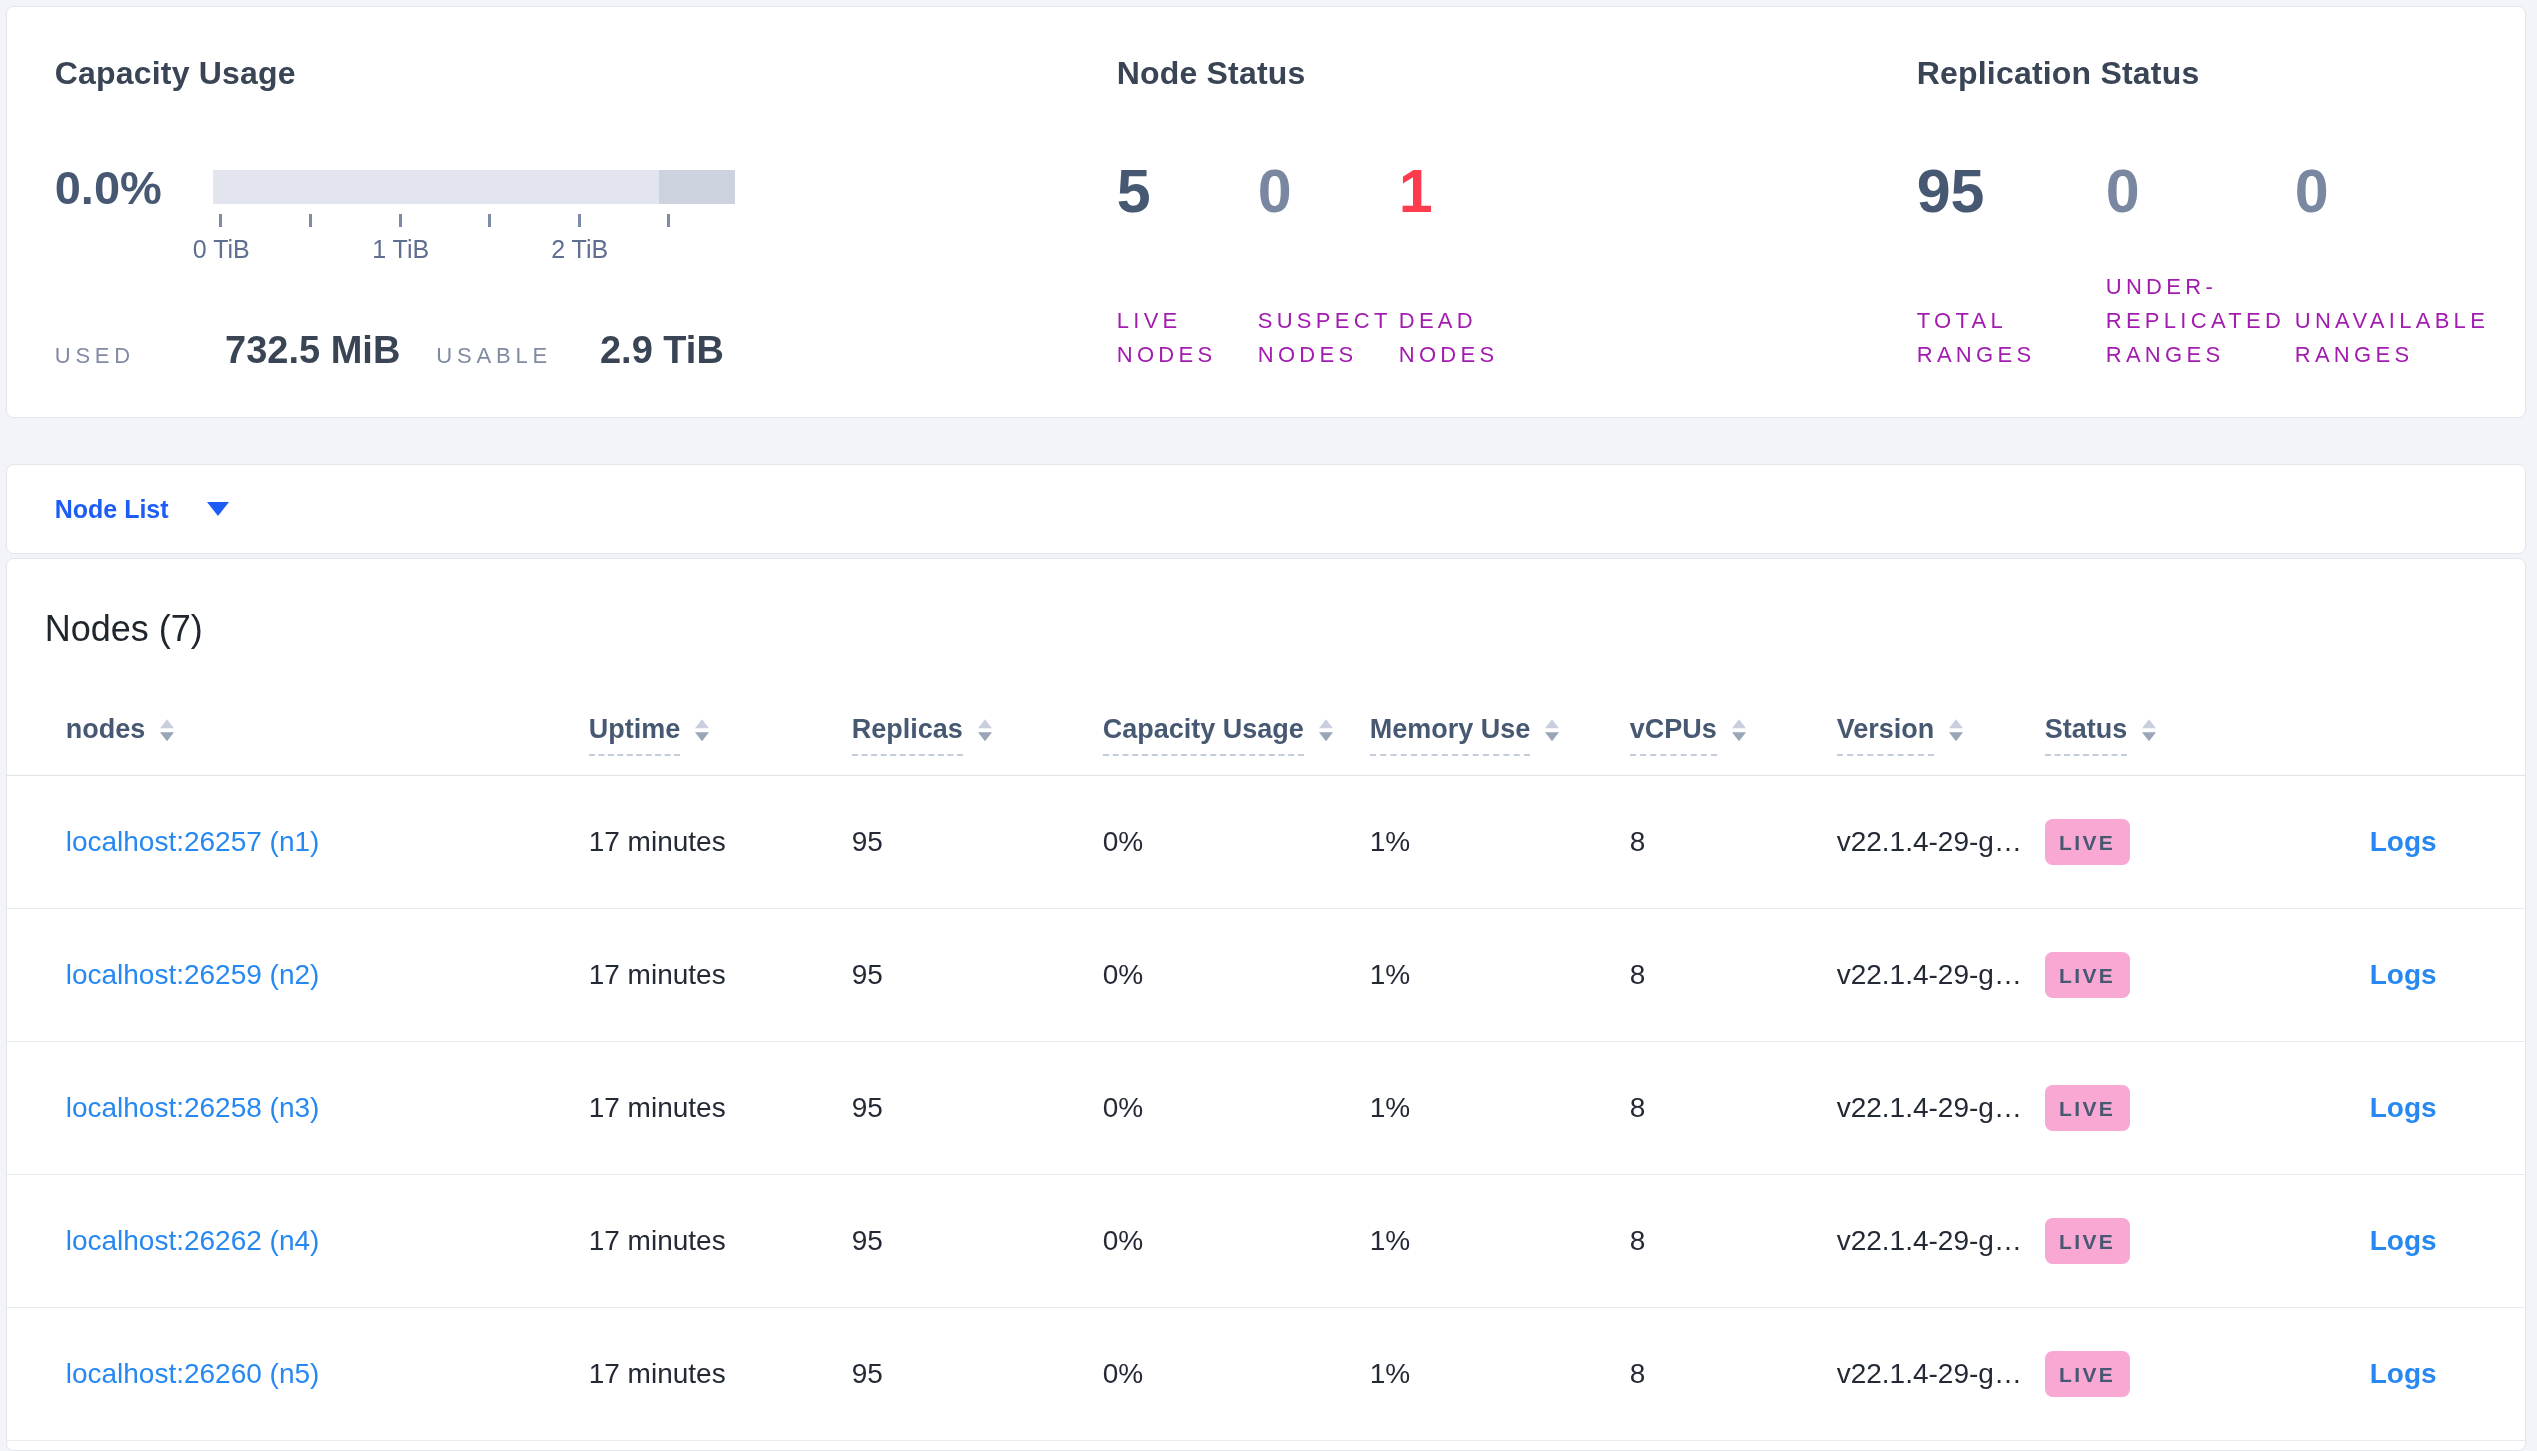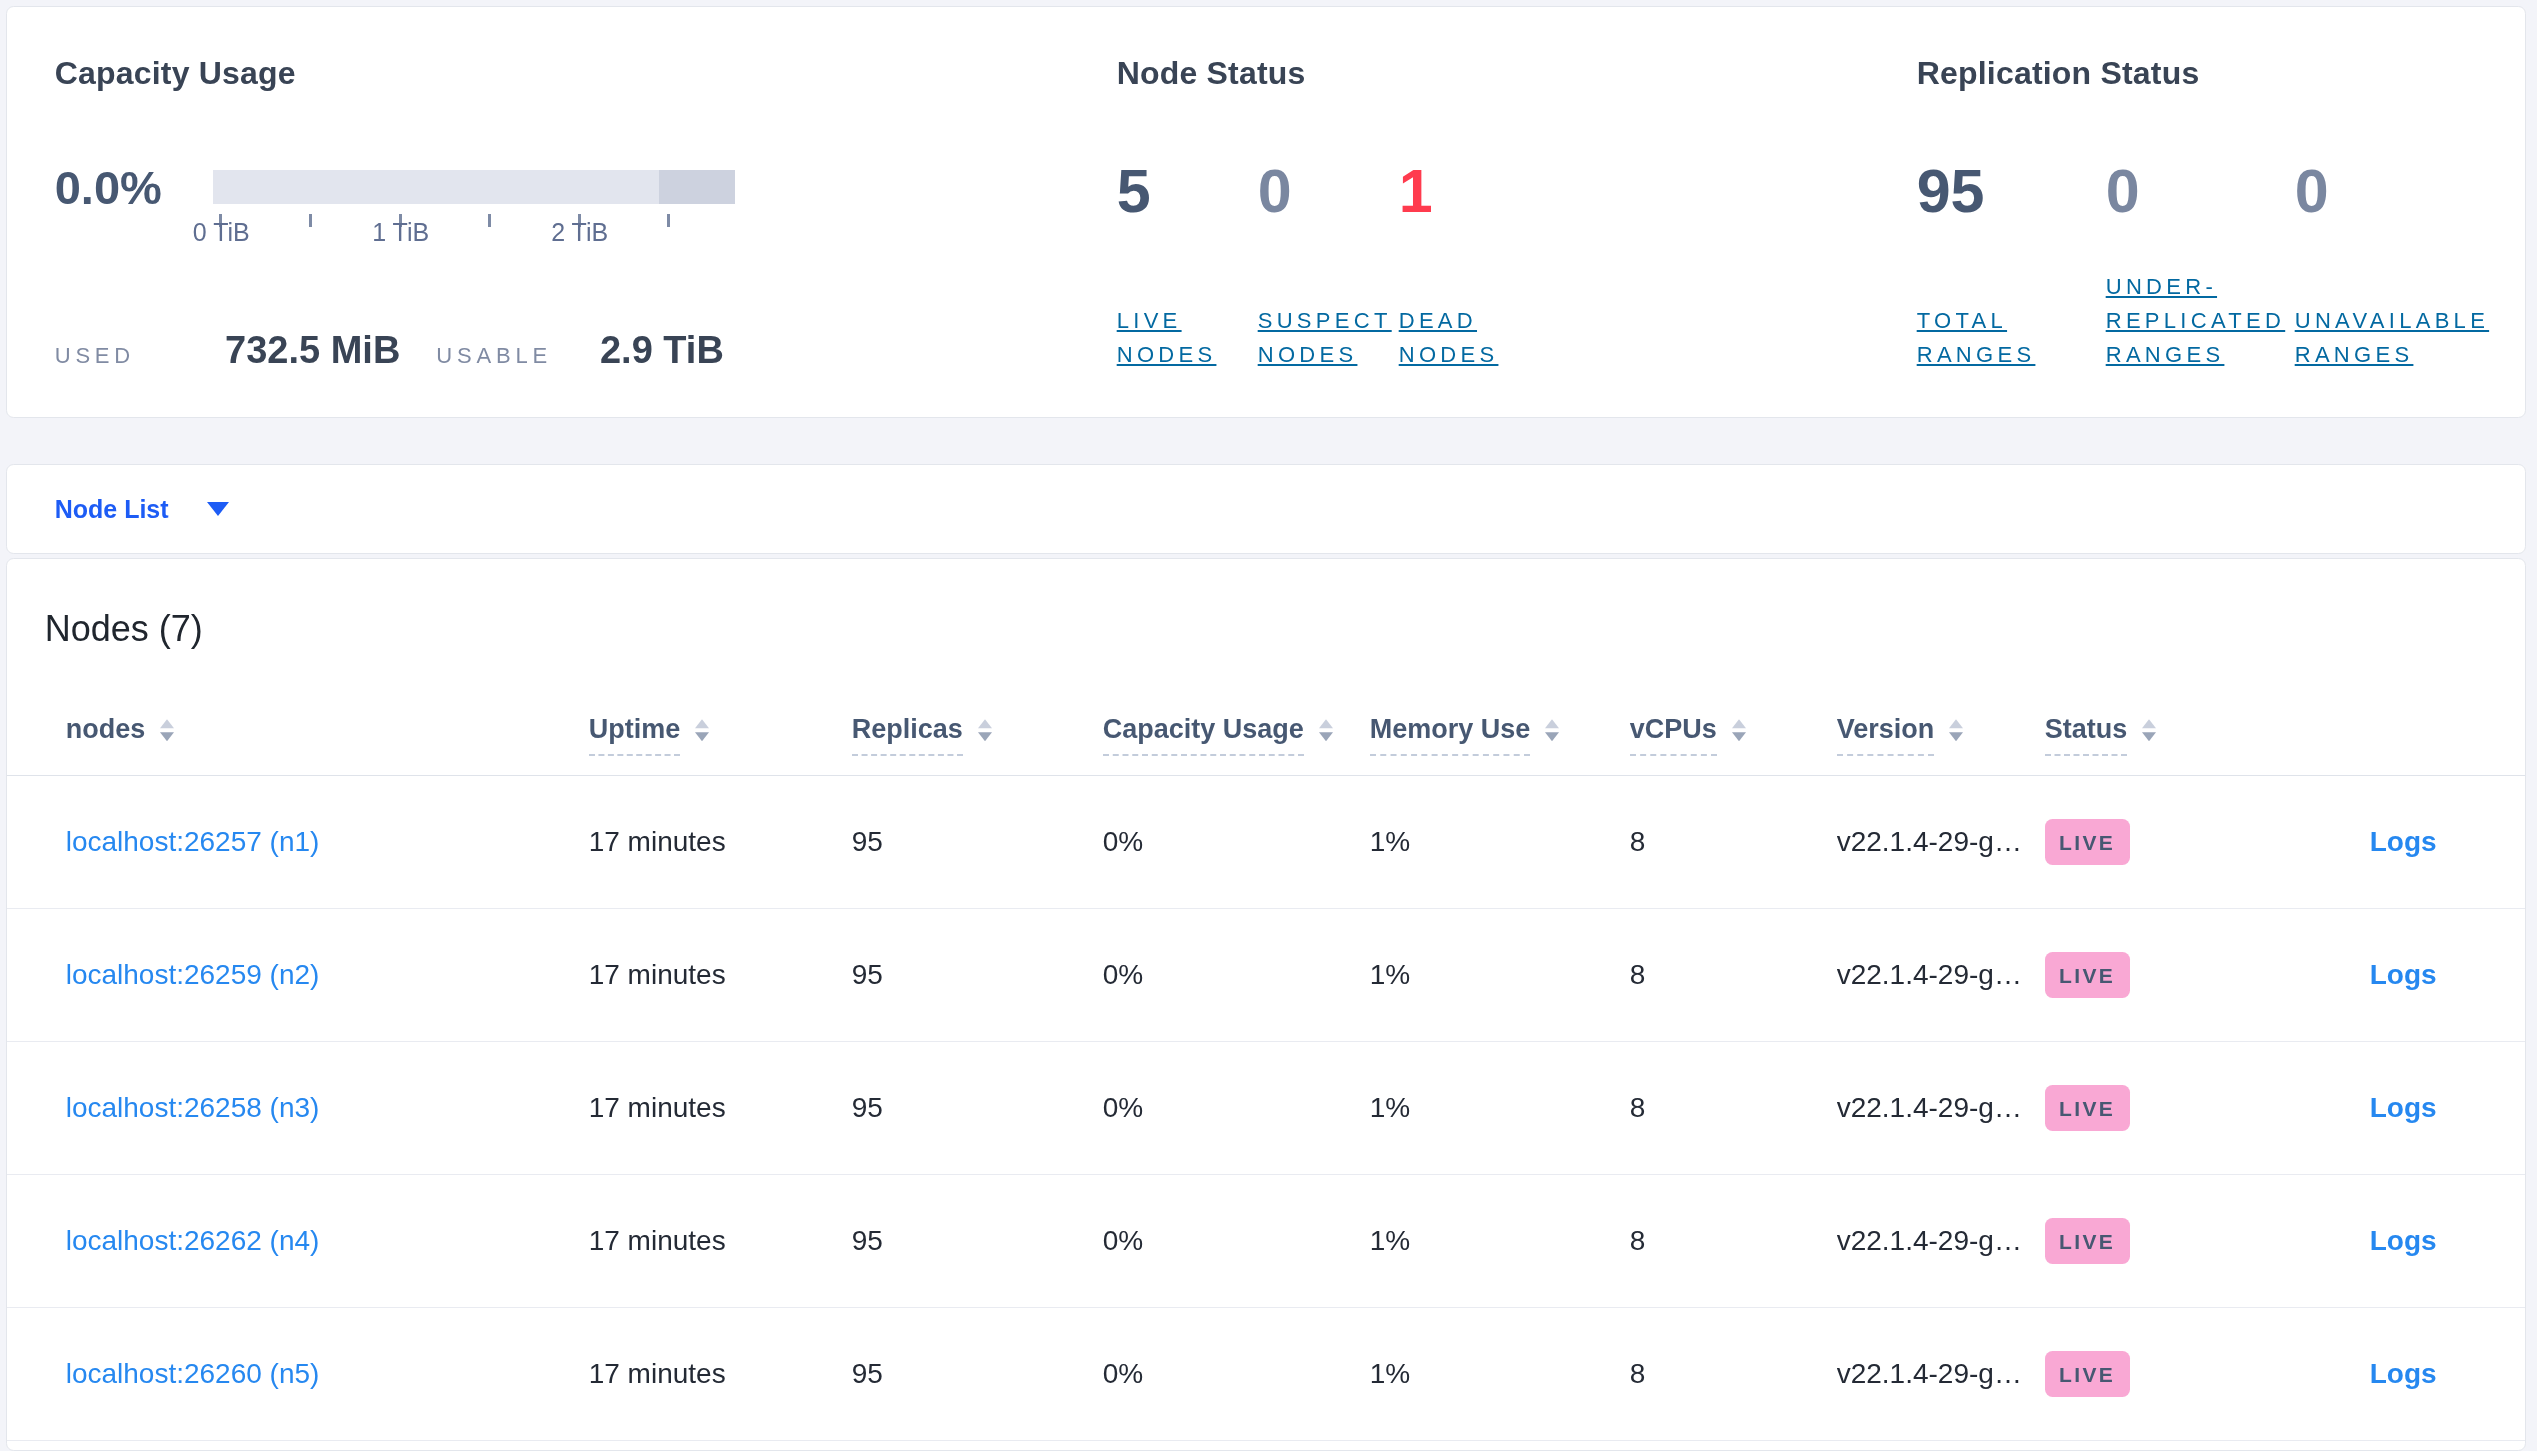--- a/index.html
+++ b/index.html
@@ -30,21 +30,21 @@
   .cap-block { position: absolute; left: 48px; top: 48px; width: 743px; height: 333px; }
   .cap-percent {
     position: absolute; left: 0; top: 105px;
     font-size: 47px; font-weight: 700; color: #475872;
   }
   .bar-wrap { position: absolute; left: 158px; top: 115px; width: 522px; height: 133px; }
   .bar { position: relative; height: 34px; background: #e2e5ee; }
   .bar-dark { position: absolute; right: 0; top: 0; width: 76px; height: 34px; background: #cdd2df; }
   .tick { position: absolute; top: 44px; width: 2.9px; height: 13.3px; background: #7e8ba6; }
   .tick-label {
-    position: absolute; top: 48px;
+    position: absolute; top: 65px;
     font-size: 25px; color: #5f6e91;
     transform: translateX(-50%);
     white-space: nowrap;
   }
   .used-row { position: absolute; left: 0; top: 274px; display: flex; align-items: baseline; }
   .kv-label { font-size: 22px; letter-spacing: 4.8px; color: #808ba3; font-weight: 500; }
   .kv-value { font-size: 38px; font-weight: 700; color: #394455; }
   .gap-a { margin-left: 90px; }
   .gap-b { margin-left: 36px; }
   .gap-c { margin-left: 48px; }
@@ -52,21 +52,21 @@
   .stat-block { position: absolute; top: 48px; }
   .node-status-block { left: 1110px; }
   .replication-block { left: 1910px; }
   .stats-row { display: flex; margin-top: 68px; }
   .node-status-block .stat { width: 141px; }
   .replication-block .stat { width: 189px; }
   .stat-value { font-size: 61px; font-weight: 600; line-height: 63px; height: 63px; }
   .stat-label-wrap { height: 149px; display: flex; align-items: flex-end; }
   .stat-label {
     font-size: 22px; letter-spacing: 4.3px; line-height: 34px;
-    color: #0369a1; font-weight: 500; text-decoration: underline;
+    color: #a21caf; font-weight: 500;
   }
   .node-status-block .stat-label { max-width: 135px; }
   .replication-block .stat-label { max-width: 187px; }
 
   
   .nodelist-bar {
     top: 464px; height: 90px;
     display: flex; align-items: center;
     padding-left: 48px;
     cursor: pointer;

